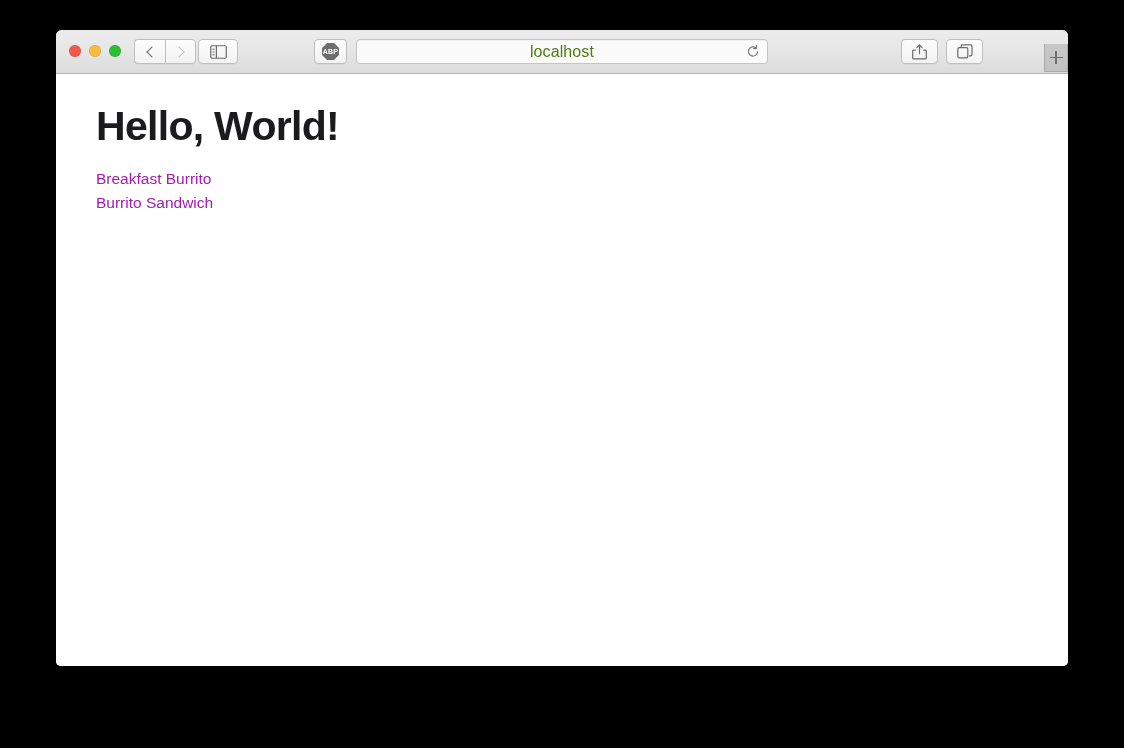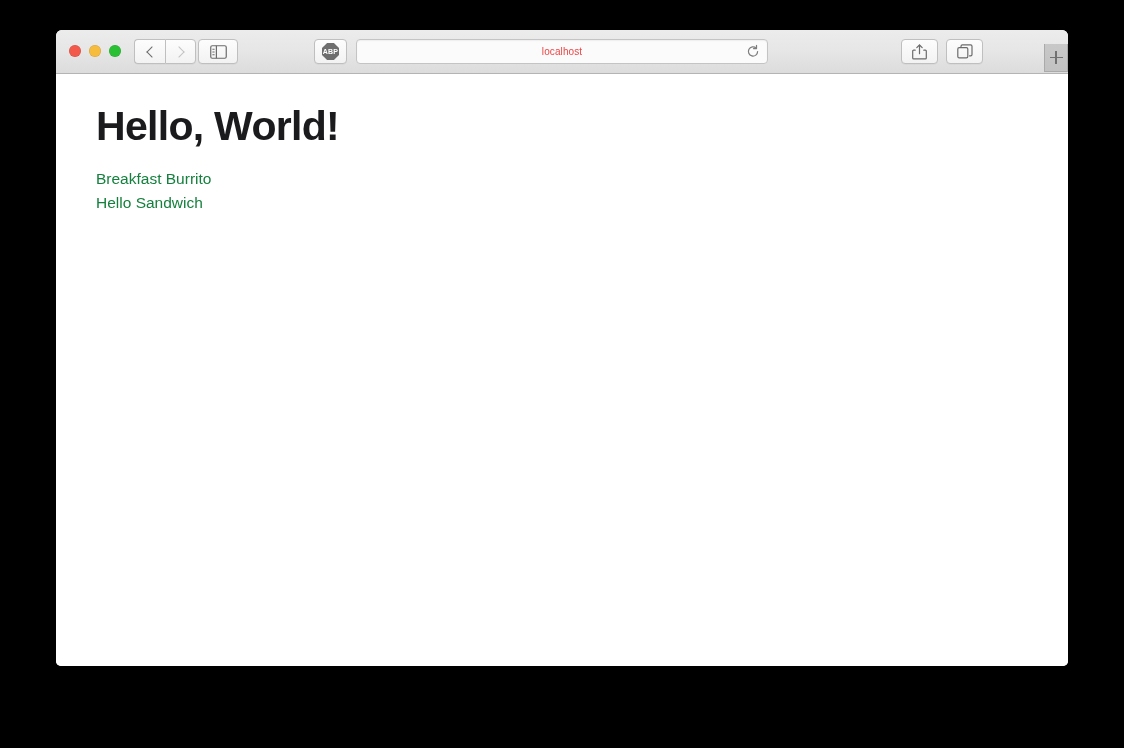--- a/index.html
+++ b/index.html
@@ -108,22 +108,22 @@
     height: 25px;
     background: #fbfbfb;
     border: 1px solid #c4c4c4;
     border-radius: 4px;
     display: flex;
     align-items: center;
     justify-content: center;
     box-shadow: inset 0 1px 1.5px rgba(0,0,0,0.055);
   }
   .url-text {
-    font-size: 10px;
-    color: #ef4444;
+    font-size: 16px;
+    color: #4d7c0f;
     font-family: "Liberation Sans", sans-serif;
     letter-spacing: 0.1px;
   }
   .reload-btn {
     position: absolute;
     right: 7px;
     top: 50%;
     transform: translateY(-50%);
     width: 15px; height: 15px;
     display: flex; align-items: center; justify-content: center;
@@ -167,21 +167,21 @@
     letter-spacing: -0.7px;
     line-height: 46px;
     font-family: "Liberation Sans", sans-serif;
   }
   .item-list {
     margin-top: 18px;
     list-style: none;
   }
   .item-list li {
     font-size: 15.5px;
-    color: #15803d;
+    color: #a21caf;
     line-height: 24px;
     font-family: "Liberation Sans", sans-serif;
   }
 </style>
 </head>
 <body>
 
 <div class="browser-window">
 
   <div class="toolbar">
@@ -239,21 +239,21 @@
       </svg>
     </div>
 
   </div>
 
   <div class="page">
     <div class="content">
       <h1 class="page-heading">Hello, World!</h1>
       <ul class="item-list">
         <li>Breakfast Burrito</li>
-        <li>Hello Sandwich</li>
+        <li>Burrito Sandwich</li>
       </ul>
     </div>
   </div>
 
 </div>
 
 <div class="newtab-btn">
   <span class="plus-h"></span>
   <span class="plus-v"></span>
 </div>

